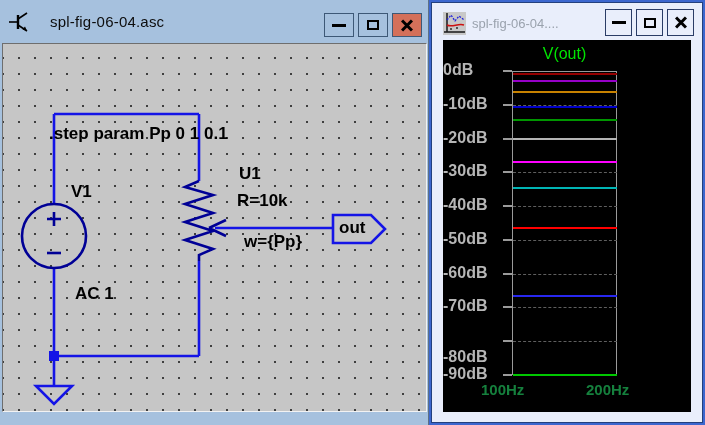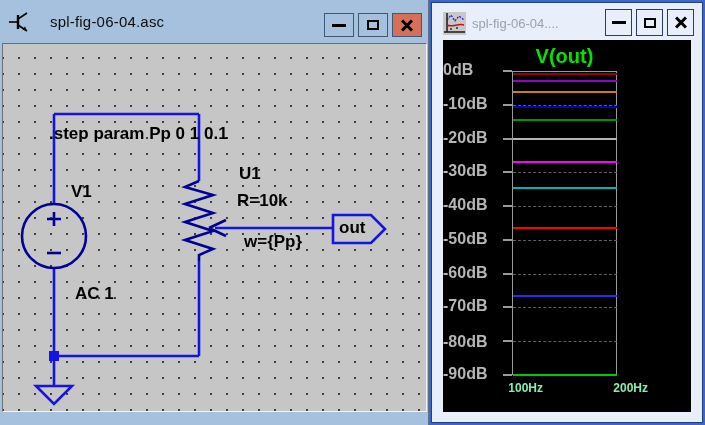--- a/index.html
+++ b/index.html
@@ -50,25 +50,25 @@
 
   .plot-pane { position:absolute; left:12px; top:38px; width:248px; height:372px;
                background:#000; }
   .plot-box { position:absolute; left:69px; top:31px; width:105px; height:304px;
               border:1px solid #9a9a9a; }
   .gridline { position:absolute; left:70px; width:104px; height:0;
               border-top:1px dashed #5f5f5f; }
   .ytick { position:absolute; left:60px; width:9px; height:2px; background:#9a9a9a; }
   .ylab { position:absolute; left:0; width:57px; text-align:left;
           color:#b6b6b6; font-weight:bold; font-size:16px; }
-  .xlab { position:absolute; width:62px; text-align:right; top:341px;
-          color:#86efac; font-weight:bold; font-size:12px; }
+  .xlab { position:absolute; width:62px; text-align:left; top:341px;
+          color:#15803d; font-weight:bold; font-size:15px; }
   .trace { position:absolute; left:70px; width:104px; height:2px; }
   .plot-title { position:absolute; left:69px; width:105px; top:5px; text-align:center;
-                font-weight:bold; font-size:20px; }
+                font-weight:normal; font-size:16px; }
 </style>
 </head>
 <body>
 
 <div class="stage">
 
   <div class="win-left">
     <div class="titlebar">
       <svg class="app-icon" viewBox="0 0 26 26">
         <line x1="2" y1="13" x2="11" y2="13" stroke="#000" stroke-width="1.6"></line>
@@ -180,21 +180,21 @@
         <div class="ytick" style="top: 198.889px;"></div>
         <div class="ylab" style="top: 189.889px;">-50dB</div>
         <div class="gridline" style="top: 233.667px;"></div>
         <div class="ytick" style="top: 232.667px;"></div>
         <div class="ylab" style="top: 223.667px;">-60dB</div>
         <div class="gridline" style="top: 267.444px;"></div>
         <div class="ytick" style="top: 266.444px;"></div>
         <div class="ylab" style="top: 257.444px;">-70dB</div>
         <div class="gridline" style="top: 301.222px;"></div>
         <div class="ytick" style="top: 300.222px;"></div>
-        <div class="ylab" style="top: 293px;">-80dB</div>
+        <div class="ylab" style="top: 308px;">-80dB</div>
         <div class="ytick" style="top: 334px;"></div>
         <div class="ylab" style="top: 325px;">-90dB</div>
         <div class="xlab" style="left: 38px;">100Hz</div>
         <div class="xlab" style="left: 143px;">200Hz</div>
         <div class="trace" style="top: 334px; background: rgb(0, 200, 0);"></div>
         <div class="trace" style="top: 254.622px; background: rgb(40, 40, 240);"></div>
         <div class="trace" style="top: 187.067px; background: rgb(255, 0, 0);"></div>
         <div class="trace" style="top: 146.871px; background: rgb(0, 180, 180);"></div>
         <div class="trace" style="top: 121.2px; background: rgb(255, 0, 255);"></div>
         <div class="trace" style="top: 97.5556px; background: rgb(180, 180, 180);"></div>

